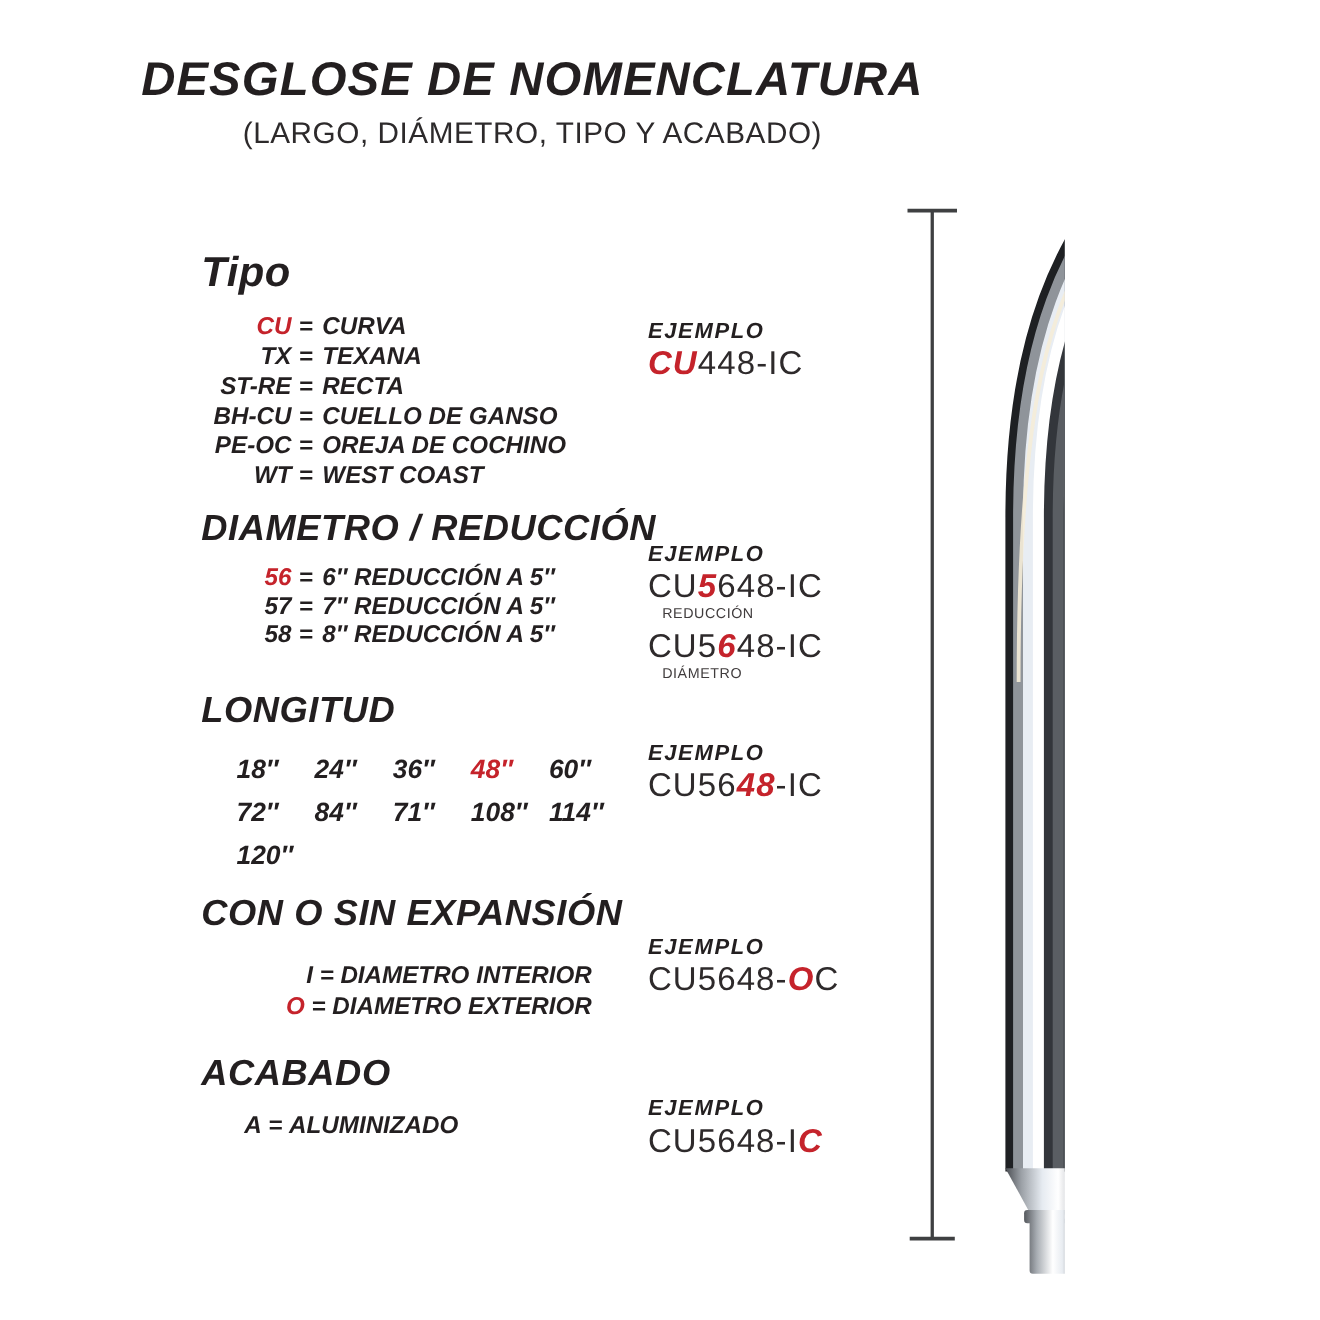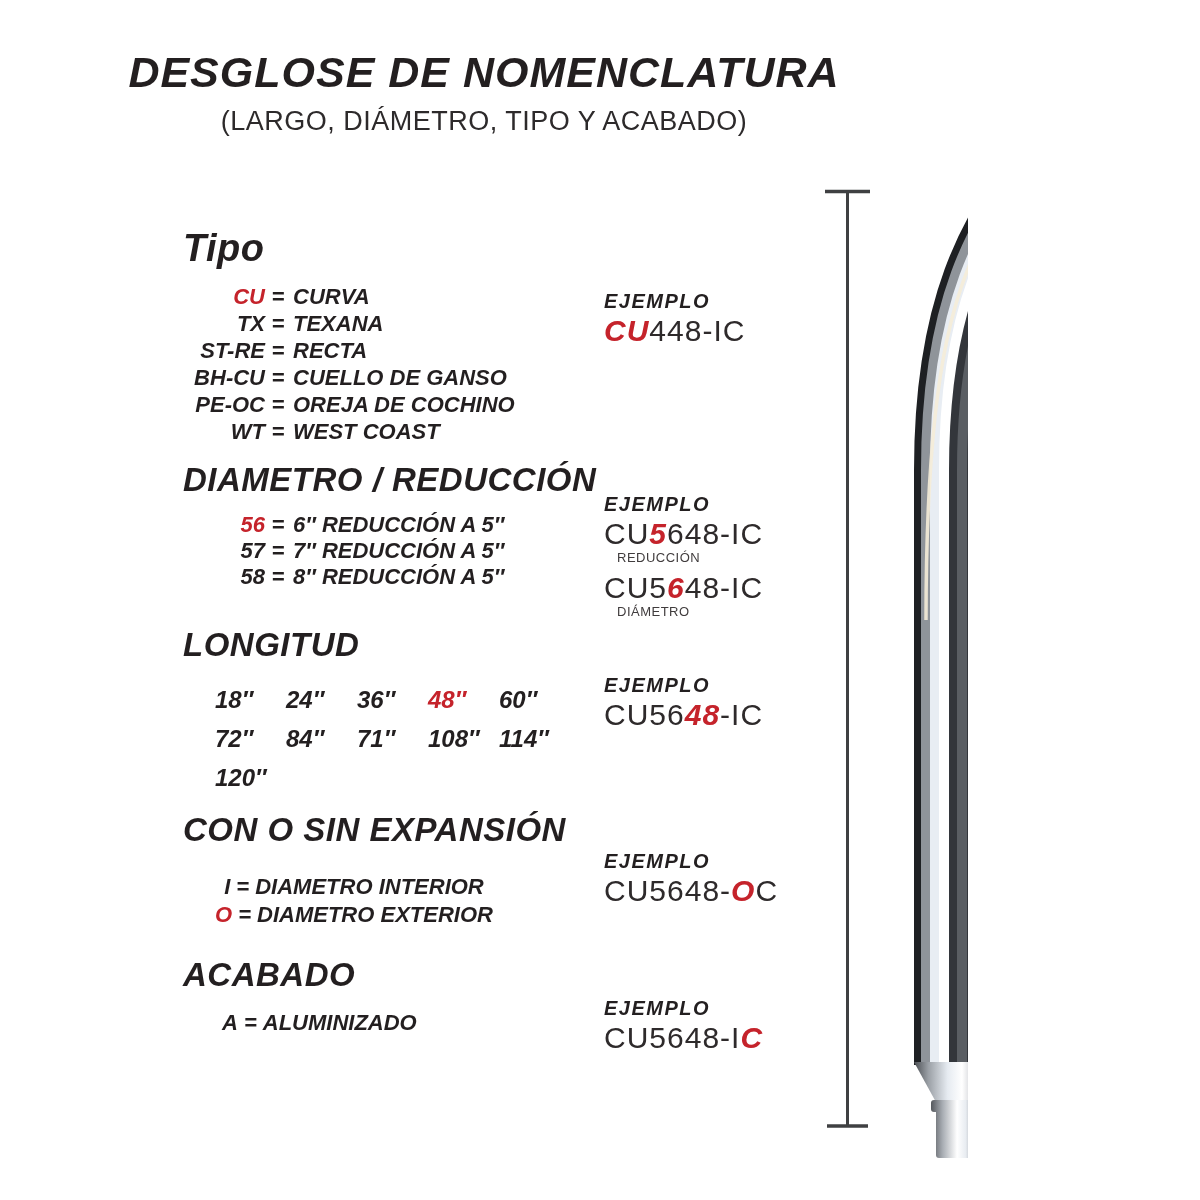--- a/index.html
+++ b/index.html
@@ -38,29 +38,29 @@
            font-weight:bold;font-style:italic;font-size:22px;line-height:27px;}
   #sec-diametro .deflist{line-height:26px;margin-top:11px;}
   .deflist .code{text-align:right;}
   .deflist .eq{text-align:center;}
   .deflist .val{text-align:left;padding-left:2px;}
   .red{color:#c5232b;}
 
   .len-grid{margin-top:16px;padding-left:45px;display:grid;
             grid-template-columns:repeat(5,71px);
             font-weight:bold;font-style:italic;font-size:24px;line-height:39px;}
-  .exp-list{margin-top:24px;width:368px;text-align:center;
+  .exp-list{margin-top:24px;width:368px;text-align:right;
             font-weight:bold;font-style:italic;font-size:22px;line-height:28px;}
   .exp-list .eq{padding:0 6px;}
   .fin-list{margin-top:14px;padding-left:52px;
             font-weight:bold;font-style:italic;font-size:22px;line-height:30px;}
   .fin-list .eq{padding:0 6px;}
 
   
-  .example{position:absolute;left:604px;white-space:nowrap;}
+  .example{position:absolute;left:589px;white-space:nowrap;}
   .ej{font-size:20px;font-weight:bold;font-style:italic;letter-spacing:1.5px;color:#231f20;line-height:22px;}
   .code-line{font-size:30px;font-weight:normal;letter-spacing:1px;color:#2e2a2b;line-height:32px;margin-top:3px;}
   .code-line .cred{color:#c5232b;font-weight:bold;font-style:italic;}
   .sub-label{font-size:13px;color:#403c3d;letter-spacing:0.5px;line-height:14px;margin:1px 0 7px 13px;}
   #ex1{top:290px;} #ex2{top:493px;} #ex3{top:674px;} #ex4{top:850px;} #ex5{top:997px;}
 
   
   .pipe-svg{position:absolute;left:780px;top:110px;width:420px;height:1090px;}
 </style>
 </head>

